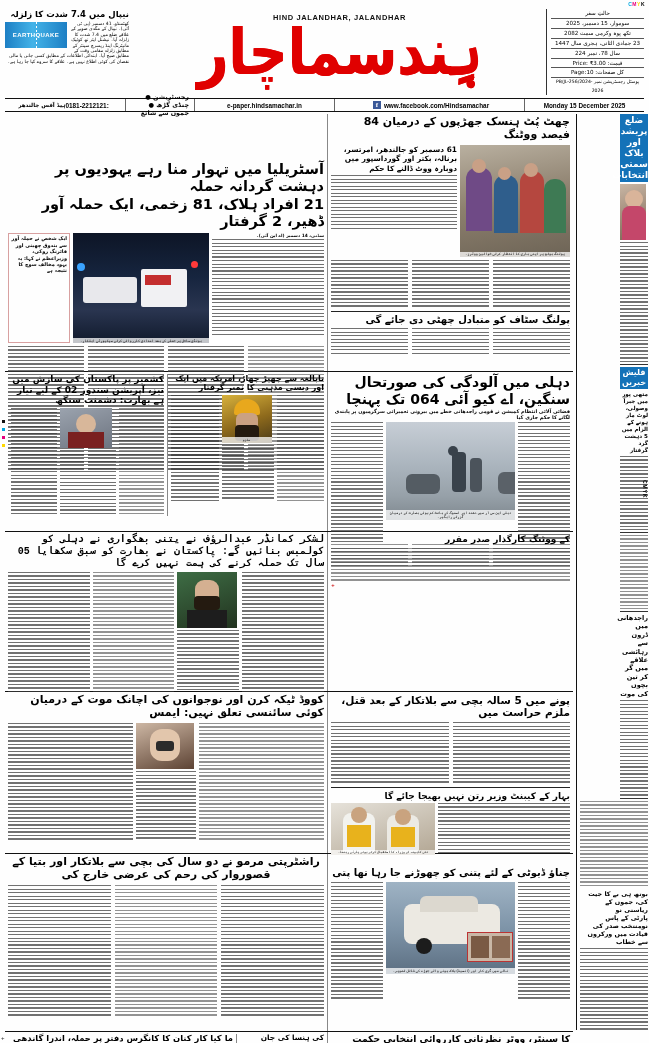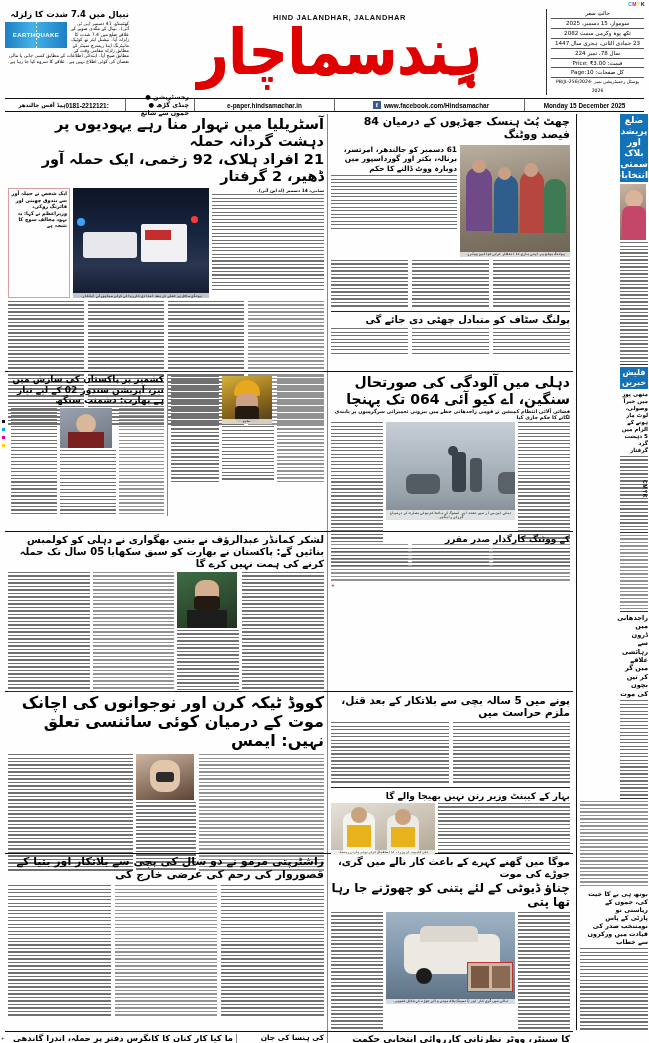--- a/index.html
+++ b/index.html
@@ -78,21 +78,21 @@
            display:flex;align-items:center;justify-content:center;margin:0 3px;font-family:"Liberation Serif",serif;}
   
   .grid { display:flex; margin-top:2px; height:916px; }
   .col-main { flex:1; display:flex; flex-direction:column; }
   .col-side { width:72px; border-left:1.5px solid #111; padding-left:3px; margin-left:3px;
               display:flex; flex-direction:column; }
   .two-pack { display:flex; flex:0 0 auto; }
   .blk { position:relative; }
   .blk + .blk { border-left:1px solid #888; }
   .pad { padding:2px 3px; }
-  .bigline { font-size:14.5px; }
+  .bigline { font-size:14.5px;margin-top:45px; }
   .midline { font-size:11px; }
   .smline { font-size:9px; }
   .photo { background:#c9ccd1; position:relative; overflow:hidden; }
   .photo .cap { position:absolute;bottom:0;left:0;right:0;background:rgba(255,255,255,.75);
                 font-size:3.6px;line-height:4.4px;padding:.5px 1px;color:#111;text-align:center;}
   .ph-night { background:linear-gradient(180deg,#0d1526 0%,#16253f 40%,#2a3550 70%,#101a2c 100%); }
   .ph-crowd { background:linear-gradient(170deg,#b9b0a0,#8c7f6d 50%,#6d6456); }
   .ph-fog   { background:linear-gradient(180deg,#c7ced6 0%,#aab4bd 45%,#97a1a9 75%,#7e878e 100%); }
   .ph-portrait{ background:linear-gradient(160deg,#9ba3ae,#6d7480); }
   .ph-turban{ background:linear-gradient(160deg,#d8b23c,#8e6a1c 55%,#4a3a18); }
@@ -164,21 +164,21 @@
   </div>
 
   <div class="grid">
 
     <div class="col-main">
 
       <div class="two-pack" style="height:258px;border-bottom:1.5px solid #111;">
 
         <div class="blk pad" style="width:322px;">
           <div class="urdu hl bigline">آسٹریلیا میں تہوار منا رہے یہودیوں پر دہشت گردانہ حملہ</div>
-          <div class="urdu hl bigline" style="margin-top:1px;">12 افراد ہلاک، 29 زخمی، ایک حملہ آور ڈھیر، 2 گرفتار</div>
+          <div class="urdu hl bigline" style="margin-top:1px;">12 افراد ہلاک، 18 زخمی، ایک حملہ آور ڈھیر، 2 گرفتار</div>
           <div style="display:flex;gap:3px;margin-top:3px;height:110px;">
             <div class="boxed urdu" style="width:62px;font-size:5px;line-height:6.4px;font-weight:bold;">ایک شخص نے حملہ آور سے بندوق چھینی اور فائرنگ روکی، وزیراعظم نے کہا: یہ یہود مخالف سوچ کا نتیجہ ہے</div>
             <div class="photo ph-night" style="width:136px;">
               <div style="position:absolute;left:10px;top:44px;width:54px;height:26px;background:#e8e8ec;border-radius:3px;"></div>
               <div style="position:absolute;left:68px;top:36px;width:46px;height:38px;background:#f1f1f3;border-radius:2px;"></div>
               <div style="position:absolute;left:72px;top:42px;width:26px;height:10px;background:#c42e2e;"></div>
               <div style="position:absolute;left:4px;top:30px;width:8px;height:8px;background:#3aa3ff;border-radius:50%;"></div>
               <div style="position:absolute;left:118px;top:28px;width:7px;height:7px;background:#ff3a3a;border-radius:50%;"></div>
               <div class="cap">بونڈی ساحل پر حملے کے بعد امدادی کارروائی کرتے سیکیورٹی اہلکار۔</div>
             </div>
@@ -243,20 +243,21 @@
                     <div style="position:absolute;left:8px;top:24px;width:36px;height:18px;background:#7a2020;"></div>
                   </div>
                   <div class="fk" style="height:66px;"></div>
                 </div>
                 <div class="fk light" style="flex:1;height:108px;"></div>
               </div>
 
             </div>
             <div style="width:1px;background:#888;margin:0 3px;"></div>
             <div style="flex:1;">
+              <div class="urdu hl" style="font-size:8px;">نابالغہ سے چھیڑ چھاڑ، امریکہ میں ایک اور دیسی مذہبی کا نمبر گرفتار</div>
               <div style="display:flex;gap:3px;margin-top:2px;">
                 <div class="fk" style="flex:1;height:108px;"></div>
                 <div style="width:52px;">
                   <div class="photo ph-turban" style="width:50px;height:48px;">
                     <div style="position:absolute;left:12px;top:4px;width:26px;height:16px;background:#e8a81d;border-radius:13px 13px 2px 2px;"></div>
                     <div style="position:absolute;left:14px;top:18px;width:22px;height:18px;background:#caa182;border-radius:6px;"></div>
                     <div style="position:absolute;left:13px;top:30px;width:24px;height:16px;background:#241a10;border-radius:4px;"></div>
                     <div class="cap" style="font-size:3.2px;">ملزم</div>
                   </div>
                   <div class="fk" style="height:56px;margin-top:2px;"></div>
@@ -287,21 +288,21 @@
             <div class="fk light" style="flex:1;height:22px;"></div>
             <div class="fk light" style="flex:1;height:22px;"></div>
             <div class="fk light" style="flex:1;height:22px;"></div>
           </div>
 
         </div>
       </div>
 
       <div class="two-pack" style="height:160px;border-bottom:1.5px solid #111;">
         <div class="blk pad" style="width:322px;">
-          <div class="urdu hl" style="font-size:10px;">لشکر کمانڈر عبدالرؤف نے یتنی بھگواری نے دہلی کو کولمبس بنائیں گے: پاکستان نے بھارت کو سبق سکھایا 50 سال تک حملہ کرنے کی ہمت نہیں کرے گا</div>
+          <div class="urdu hl" style="font-size:10px;font-family:Liberation Mono, monospace;">لشکر کمانڈر عبدالرؤف نے یتنی بھگواری نے دہلی کو کولمبس بنائیں گے: پاکستان نے بھارت کو سبق سکھایا 50 سال تک حملہ کرنے کی ہمت نہیں کرے گا</div>
           <div style="display:flex;gap:3px;margin-top:3px;">
             <div class="fk" style="flex:1;height:120px;"></div>
             <div class="fk light" style="flex:1;height:120px;"></div>
             <div style="width:62px;">
               <div class="photo" style="width:60px;height:56px;background:linear-gradient(160deg,#3e6d45,#22331f);">
                 <div style="position:absolute;left:18px;top:8px;width:24px;height:26px;background:#d4b091;border-radius:9px;"></div>
                 <div style="position:absolute;left:17px;top:24px;width:26px;height:14px;background:#241a10;border-radius:4px;"></div>
                 <div style="position:absolute;left:10px;top:38px;width:40px;height:18px;background:#1d1d1d;"></div>
               </div>
               <div class="fk" style="height:60px;margin-top:2px;"></div>
@@ -314,21 +315,21 @@
         <div class="blk pad" style="width:246px;">
           <div class="urdu hl" style="font-size:9px;">کے ووٹنگ کارگذار صدر مقرر</div>
           <div class="fk light" style="height:34px;margin-top:3px;"></div>
           <div class="urdu redtag" style="text-align:left;margin-top:1px;">+</div>
 
         </div>
       </div>
 
       <div class="two-pack" style="height:162px;border-bottom:1.5px solid #111;">
         <div class="blk pad" style="width:322px;">
-          <div class="urdu hl" style="font-size:16px;">کووڈ ٹیکہ کرن اور نوجوانوں کی اچانک موت کے درمیان کوئی سائنسی تعلق نہیں: ایمس</div>
+          <div class="urdu hl" style="font-size:11px;">کووڈ ٹیکہ کرن اور نوجوانوں کی اچانک موت کے درمیان کوئی سائنسی تعلق نہیں: ایمس</div>
           <div style="display:flex;gap:3px;margin-top:3px;">
             <div class="fk" style="flex:1;height:118px;"></div>
             <div style="width:60px;">
               <div class="photo" style="width:58px;height:46px;background:linear-gradient(160deg,#cdb7a4,#5d4334);">
                 <div style="position:absolute;left:14px;top:6px;width:30px;height:32px;background:#e2c6ac;border-radius:12px;"></div>
                 <div style="position:absolute;left:20px;top:18px;width:18px;height:10px;background:#2b2b2b;border-radius:3px;"></div>
               </div>
               <div class="fk" style="height:70px;margin-top:2px;"></div>
             </div>
             <div class="fk light" style="flex:1;height:118px;"></div>
@@ -336,51 +337,50 @@
 
         </div>
 
         <div class="blk pad" style="width:246px;">
           <div class="urdu hl" style="font-size:10.5px;">پونے میں 5 سالہ بچی سے بلاتکار کے بعد قتل، ملزم حراست میں</div>
           <div style="display:flex;gap:4px;margin-top:3px;">
             <div class="fk" style="flex:1;height:62px;"></div>
             <div class="fk" style="flex:1;height:62px;"></div>
           </div>
           <div class="rule-h" style="margin:3px 0;"></div>
-          <div class="urdu hl" style="font-size:9px;">بہار کے کیبنٹ وزیر رتن نہیں بھیجا والے گا</div>
+          <div class="urdu hl" style="font-size:9px;">بہار کے کیبنٹ وزیر رتن نہیں بھیجا جائے گا</div>
           <div style="display:flex;gap:3px;margin-top:2px;">
             <div class="photo ph-men" style="width:104px;height:52px;">
               <div style="position:absolute;left:12px;top:10px;width:32px;height:40px;background:#f2f2ee;border-radius:8px 8px 0 0;"></div>
               <div style="position:absolute;left:56px;top:12px;width:32px;height:38px;background:#eceae4;border-radius:8px 8px 0 0;"></div>
               <div style="position:absolute;left:20px;top:4px;width:16px;height:16px;background:#c9a37f;border-radius:50%;"></div>
               <div style="position:absolute;left:64px;top:6px;width:16px;height:16px;background:#c9a37f;border-radius:50%;"></div>
               <div style="position:absolute;left:16px;top:22px;width:24px;height:22px;background:#e8b21c;"></div>
               <div style="position:absolute;left:60px;top:24px;width:24px;height:20px;background:#e8b21c;"></div>
               <div class="cap" style="font-size:3.2px;">نئی کابینہ کے وزراء کا استقبال کرتے ہوئے پارٹی رہنما۔</div>
             </div>
             <div class="fk" style="flex:1;height:52px;"></div>
           </div>
 
         </div>
       </div>
 
       <div class="two-pack" style="height:178px;border-bottom:1.5px solid #111;">
         <div class="blk pad" style="width:322px;">
-          <div class="urdu hl" style="font-size:11px;">راشٹرپتی مرمو نے دو سال کی بچی سے بلاتکار اور بتیا کے قصوروار کی رحم کی عرضی خارج کی</div>
+          <div class="urdu hl" style="font-size:11px;text-align:center;">راشٹرپتی مرمو نے دو سال کی بچی سے بلاتکار اور بتیا کے قصوروار کی رحم کی عرضی خارج کی</div>
           <div style="display:flex;gap:4px;margin-top:3px;">
             <div class="fk" style="flex:1;height:132px;"></div>
             <div class="fk light" style="flex:1;height:132px;"></div>
             <div class="fk" style="flex:1;height:132px;"></div>
           </div>
 
         </div>
 
         <div class="blk pad" style="width:246px;">
-          <div class="urdu hl" style="font-size:10px;">موگا میں گھنے کہرے کے باعث کار نالے میں گری، جوڑے کی موت</div>
-          <div class="urdu hl" style="font-size:12px;margin-top:1px;">چناؤ ڈیوٹی کے لئے پتنی کو چھوڑنے جا رہا تھا پتی</div>
+          <div class="urdu hl" style="font-size:10px;margin-top:11px;">چناؤ ڈیوٹی کے لئے پتنی کو چھوڑنے جا رہا تھا پتی</div>
           <div style="display:flex;gap:3px;margin-top:3px;">
             <div class="fk" style="width:52px;height:118px;"></div>
             <div class="photo ph-car" style="flex:1;height:92px;">
               <div style="position:absolute;left:18px;top:22px;width:96px;height:40px;background:#ece9e2;border-radius:8px;"></div>
               <div style="position:absolute;left:34px;top:14px;width:58px;height:16px;background:#dcd8cf;border-radius:6px 6px 0 0;"></div>
               <div style="position:absolute;left:30px;top:56px;width:16px;height:16px;background:#1c1c1c;border-radius:50%;"></div>
               <div style="position:absolute;left:86px;top:56px;width:16px;height:16px;background:#1c1c1c;border-radius:50%;"></div>
               <div style="position:absolute;right:2px;bottom:12px;width:46px;height:30px;border:1px solid #b33;background:#c9b7a6;"></div>
               <div style="position:absolute;right:26px;bottom:16px;width:18px;height:22px;background:#7a5a44;"></div>
               <div style="position:absolute;right:5px;bottom:16px;width:18px;height:22px;background:#8a6a54;"></div>

